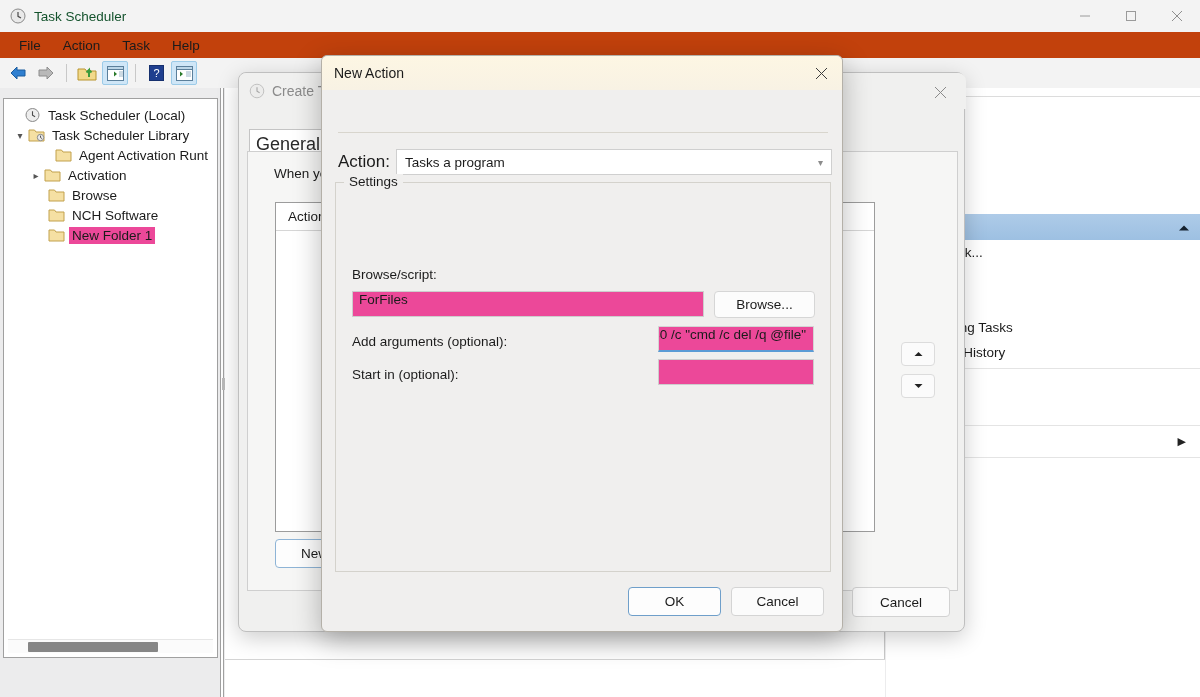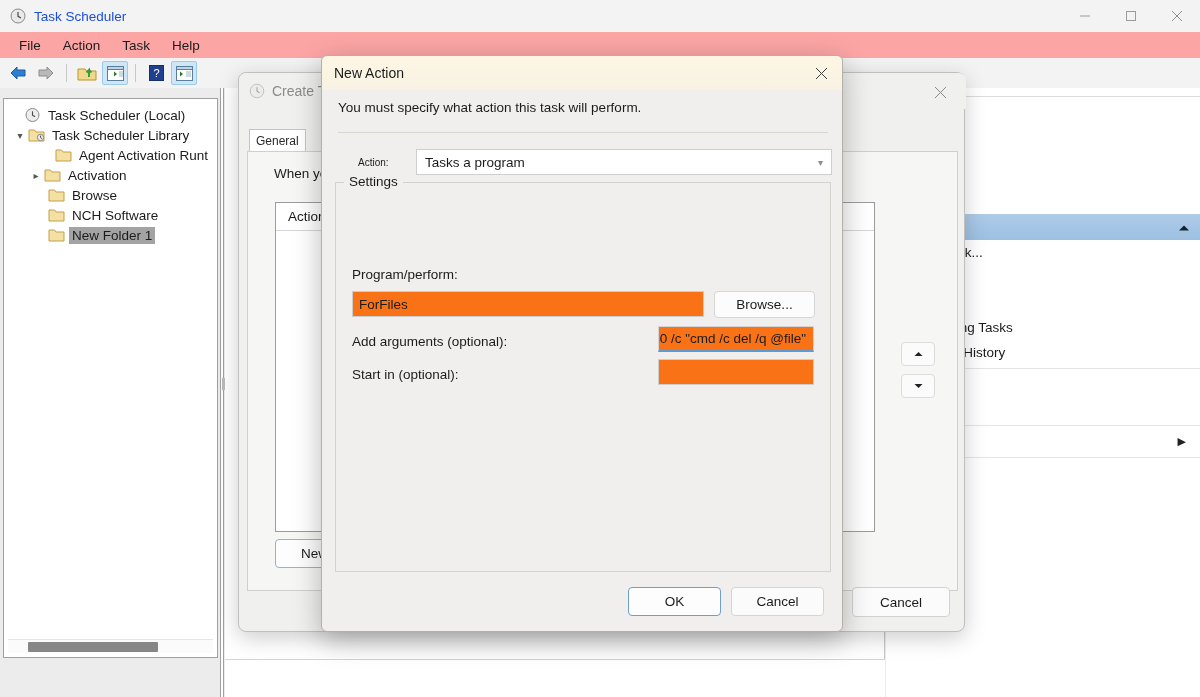--- a/index.html
+++ b/index.html
@@ -10,28 +10,28 @@
     overflow: hidden; background: #f3f3f3;
   }
   #app { position: relative; width: 1200px; height: 697px; background: #ececed; }
 
   
   .titlebar {
     position: absolute; left: 0; top: 0; width: 1200px; height: 32px;
     background: #f3f3f3; display: flex; align-items: center;
   }
   .tb-icon { width: 16px; height: 16px; margin-left: 10px; }
-  .tb-title { margin-left: 8px; font-size: 13.5px; color: #1d4ed8; }
+  .tb-title { margin-left: 8px; font-size: 13.5px; color: #14532d; }
   .wincontrols { position: absolute; right: 0; top: 0; display: flex; height: 32px; }
   .wc { width: 46px; height: 32px; display: flex; align-items: center; justify-content: center; }
   .wc svg { display: block; }
 
   .menubar {
     position: absolute; left: 0; top: 32px; width: 1200px; height: 26px;
-    background: #fca5a5; display: flex; align-items: center; padding-left: 8px;
+    background: #c2410c; display: flex; align-items: center; padding-left: 8px;
   }
   .menuitem { padding: 3px 11px; font-size: 13.5px; color: #1b1b1b; }
 
   .toolbar {
     position: absolute; left: 0; top: 58px; width: 1200px; height: 30px;
     background: #f3f3f3; display: flex; align-items: center; padding-left: 5px; gap: 2px;
   }
   .tbtn { width: 26px; height: 24px; display: flex; align-items: center; justify-content: center; }
   .tbtn.sel { background: #cfe6f7; border: 1px solid #9ccbe8; border-radius: 2px; }
   .tbsep { width: 1px; height: 18px; background: #c8c8c8; margin: 0 5px; }
@@ -41,21 +41,21 @@
     position: absolute; left: 0; top: 88px; width: 1200px; height: 609px;
     background: #ececed;
   }
   .treepanel {
     position: absolute; left: 3px; top: 10px; width: 215px; height: 560px;
     background: #ffffff; border: 1px solid #a0a0a0;
     overflow: hidden;
   }
   .treeinner { padding: 6px 0 0 0; }
   .trow { display: flex; align-items: center; height: 20px; padding-left: 4px; white-space: nowrap; }
-  .trow.sel .tlabel { background: #a3a3a3; }
+  .trow.sel .tlabel { background: #ec4899; }
   .texp { width: 16px; display: flex; align-items: center; justify-content: center; font-size: 10px; color: #555; }
   .ticon { width: 17px; height: 16px; margin-right: 4px; flex: none; }
   .tlabel { font-size: 13.5px; color: #1b1b1b; padding: 1px 3px; }
   .hscroll {
     position: absolute; left: 4px; bottom: 4px; width: 205px; height: 14px;
     background: #fbfbfb; border-top: 1px solid #e6e6e6;
   }
   .hthumb { position: absolute; left: 20px; top: 2px; width: 130px; height: 10px; background: #868686; border-radius: 1px; }
   .vsplit { position: absolute; left: 219px; top: 0; width: 6px; height: 609px; background: #ececed; }
   .vsplit-bar { position: absolute; left: 1px; top: 0; width: 4px; height: 609px; background: #ffffff; border-left: 1px solid #a0a0a0; border-right: 1px solid #a0a0a0; }
@@ -93,21 +93,21 @@
   .createtask {
     position: absolute; left: 238px; top: 72px; width: 727px; height: 560px;
     background: #f0f0ef; border: 1px solid #bfbfbf; border-radius: 8px;
     box-shadow: 0 6px 22px rgba(0,0,0,.20);
   }
   .ct-title { position: absolute; left: 0; top: 0; width: 727px; height: 36px; display: flex; align-items: center; padding-left: 10px; border-radius: 8px 8px 0 0; background: #f0f0ef; }
   .ct-title-ico { width: 16px; height: 16px; opacity: .55; }
   .ct-title-text { margin-left: 7px; font-size: 14px; color: #8b8b8b; }
   .ct-close { position: absolute; right: 10px; top: 8px; width: 28px; height: 22px; display: flex; align-items: center; justify-content: center; }
   .ct-tabs { position: absolute; left: 10px; top: 56px; display: flex; gap: 16px; align-items: flex-end; }
-  .ct-tab { font-size: 12px; color: #2a2a2a; padding: 4px 6px; }
+  .ct-tab { font-size: 18px; color: #2a2a2a; padding: 4px 6px; }
   .ct-tab.active { background: #ffffff; border: 1px solid #c4c4c4; border-bottom: none; }
   .ct-body { position: absolute; left: 8px; top: 78px; width: 711px; height: 440px; background: #f6f6f5; border: 1px solid #cfcfcf; }
   .ct-desc { position: absolute; left: 26px; top: 14px; font-size: 13.5px; color: #1b1b1b; white-space: nowrap; }
   .ct-grid { position: absolute; left: 27px; top: 50px; width: 600px; height: 330px; background: #ffffff; border: 1px solid #9c9c9c; }
   .ct-gridhead { height: 28px; display: flex; align-items: center; border-bottom: 1px solid #d6d6d6; }
   .ct-col { padding-left: 12px; font-size: 13.5px; color: #1b1b1b; }
   .ct-movebtns { position: absolute; right: 22px; top: 190px; display: flex; flex-direction: column; gap: 8px; }
   .ct-mbtn { width: 34px; height: 24px; background: #fbfbfb; border: 1px solid #dcdcdc; border-radius: 4px; display: flex; align-items: center; justify-content: center; font-size: 9px; color: #222; }
   .ct-newbtn { position: absolute; left: 27px; bottom: 22px; min-width: 82px; height: 29px; background: #fdfdfd; border: 1px solid #8eb4d6; border-radius: 4px; display: flex; align-items: center; justify-content: center; font-size: 13.5px; }
   .ct-cancel { position: absolute; right: 14px; bottom: 14px; width: 98px; height: 30px; background: #fbfbfb; border: 1px solid #d2d2d2; border-radius: 4px; display: flex; align-items: center; justify-content: center; font-size: 13.5px; }
@@ -122,28 +122,28 @@
     position: absolute; left: 0; top: 0; width: 520px; height: 34px;
     background: linear-gradient(180deg,#fdf6e3 0%, #f8f2e4 100%);
     border-radius: 6px 6px 0 0; display: flex; align-items: center; padding-left: 12px;
   }
   .na-head-title { font-size: 14px; color: #1b1b1b; }
   .na-x { position: absolute; right: 8px; top: 6px; width: 26px; height: 22px; display: flex; align-items: center; justify-content: center; }
   .na-sub { position: absolute; left: 16px; top: 44px; font-size: 13.5px; color: #1b1b1b; }
   .na-rule { position: absolute; left: 16px; top: 76px; width: 490px; height: 1px; background: #d8d5cd; }
 
   .na-actionrow { position: absolute; left: 16px; top: 92px; width: 494px; height: 28px; display: flex; align-items: center; }
-  .na-actionlbl { font-size: 10px; width: 58px; margin-left: 20px; }
+  .na-actionlbl { font-size: 17px; width: 58px; }
   .na-select { flex: 1; height: 26px; background: #ffffff; border: 1px solid #cfcfcf; display: flex; align-items: center; padding: 0 8px; font-size: 13.5px; }
   .na-chev { margin-left: auto; font-size: 10px; color: #8c8c8c; }
 
   .na-group { position: absolute; left: 13px; top: 126px; width: 496px; height: 390px; border: 1px solid #d4d2cc; }
   .na-grouplbl { position: absolute; left: 22px; top: 118px; background: #f0efee; padding: 0 5px; font-size: 13.5px; }
   .na-lbl { position: absolute; font-size: 13.5px; color: #1b1b1b; }
-  .na-input { position: absolute; background: #f97316; border: 1px solid #cdcdcd; height: 26px; display: flex; align-items: center; padding: 0 6px; font-size: 13.5px; overflow: hidden; white-space: nowrap; }
+  .na-input { position: absolute; background: #ec4899; border: 1px solid #cdcdcd; height: 26px; display: flex; align-items: flex-start; padding: 0 6px; font-size: 13.5px; overflow: hidden; white-space: nowrap; }
   .na-input.focus { border: 1px solid #d4d4d4; border-bottom: 2px solid #5b9bd5; }
   .na-caret { display: inline-block; width: 1px; height: 15px; background: #1b1b1b; margin-left: 1px; }
   .na-browse { position: absolute; background: #fcfcfc; border: 1px solid #d6d6d6; border-radius: 4px; height: 27px; display: flex; align-items: center; justify-content: center; font-size: 13.5px; }
   .na-ok { position: absolute; left: 306px; top: 531px; width: 93px; height: 29px; background: #fdfdfd; border: 1px solid #6f9fca; border-radius: 4px; display: flex; align-items: center; justify-content: center; font-size: 13.5px; }
   .na-cancel { position: absolute; left: 409px; top: 531px; width: 93px; height: 29px; background: #fbfbfb; border: 1px solid #d4d4d4; border-radius: 4px; display: flex; align-items: center; justify-content: center; font-size: 13.5px; }
 </style>
 </head>
 <body>
 
 <div id="app">
@@ -399,35 +399,34 @@
   <div class="newaction">
     <div class="na-head">
       <span class="na-head-title">New Action</span>
     </div>
     <div class="na-x">
       <svg width="13" height="13">
           <path d="M1 1l11 11M12 1L1 12" stroke="#3c3c3c"></path>
         </svg>
     </div>
 
-    <div class="na-sub">You must specify what action this task will perform.</div>
     <div class="na-rule"></div>
 
     <div class="na-actionrow">
       <span class="na-actionlbl">Action:</span>
       <div class="na-select">
         <span>Tasks a program</span>
         <span class="na-chev">▾</span>
       </div>
     </div>
 
     <div class="na-group"></div>
     <div class="na-grouplbl">Settings</div>
 
-    <div class="na-lbl" style="left:30px; top:211px;">Program/perform:</div>
+    <div class="na-lbl" style="left:30px; top:211px;">Browse/script:</div>
     <div class="na-input" style="left:30px; top:235px; width:352px;">
       <span>ForFiles</span>
     </div>
     <div class="na-browse" style="left:392px; top:235px; width:101px;">Browse...</div>
 
     <div class="na-lbl" style="left:30px; top:278px;">Add arguments (optional):</div>
     <div class="na-input focus" style="left:336px; top:270px; width:156px; justify-content:flex-end;">
       <span>30 /c "cmd /c del /q @file"</span>
         <span class="na-caret"></span>
     </div>

